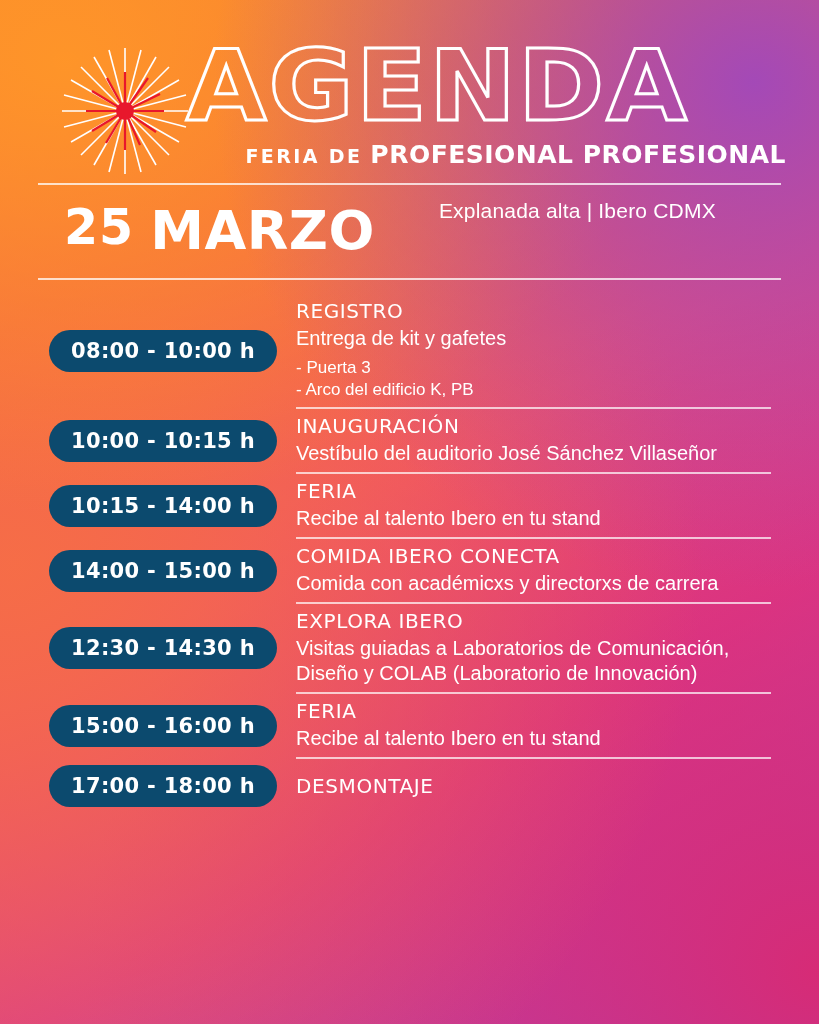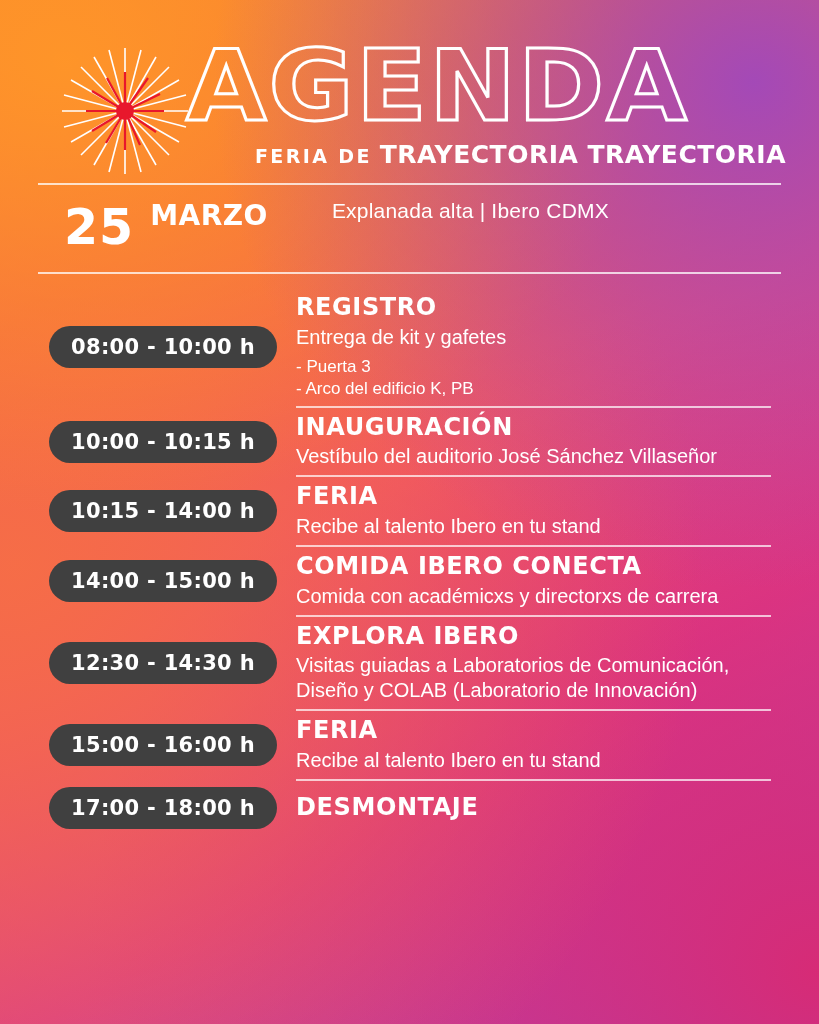--- a/index.html
+++ b/index.html
@@ -90,21 +90,21 @@
     align-items: flex-start;
     padding: 14px 26px 16px 26px;
   }
   .date-num {
     font-size: 49px;
     font-weight: bold;
     font-family: "DejaVu Sans", sans-serif;
     letter-spacing: 1px;
   }
   .date-month {
-    font-size: 28px;
+    font-size: 54px;
     font-weight: bold;
     font-family: "DejaVu Sans", sans-serif;
     margin-left: 16px;
     letter-spacing: 0.5px;
   }
   .date-place {
     margin-left: 64px;
     font-size: 21px;
     font-weight: normal;
     letter-spacing: 0.2px;
@@ -120,38 +120,38 @@
     position: relative;
     padding: 6px 0;
   }
   .time-col {
     width: 250px;
     flex: 0 0 250px;
     display: flex;
     justify-content: center;
   }
   .pill {
-    background: #404040;
+    background: #0c4a6e;
     color: #ffffff;
     border-radius: 30px;
     padding: 9px 22px;
     font-size: 21px;
     font-weight: bold;
     font-family: "DejaVu Sans", sans-serif;
     letter-spacing: 0.3px;
     white-space: nowrap;
   }
   .info-col {
     flex: 1;
     padding-left: 8px;
     padding-right: 10px;
   }
   .ev-title {
-    font-size: 24px;
-    font-weight: bold;
+    font-size: 20px;
+    font-weight: normal;
     font-family: "DejaVu Sans", sans-serif;
     letter-spacing: 0.6px;
     line-height: 1.15;
   }
   .ev-desc {
     font-size: 20px;
     line-height: 1.25;
     margin-top: 3px;
     font-weight: normal;
   }
@@ -218,21 +218,21 @@
           <line x1="65" y1="65" x2="32" y2="45"></line>
           <line x1="65" y1="65" x2="47" y2="32"></line>
         </g>
         <circle cx="65" cy="65" r="9" fill="#e8172c"></circle>
       </svg>
     </div>
     <div class="title-block">
       <div class="agenda-word">AGENDA</div>
       <div class="subtitle">
         <span class="light">FERIA DE</span>
-        <span class="bold">TRAYECTORIA TRAYECTORIA</span>
+        <span class="bold">PROFESIONAL PROFESIONAL</span>
       </div>
     </div>
   </div>
 
   <div class="rule"></div>
 
   <div class="date-row">
     <span class="date-num">25</span>
     <span class="date-month">MARZO</span>
     <span class="date-place">Explanada alta | Ibero CDMX</span>

